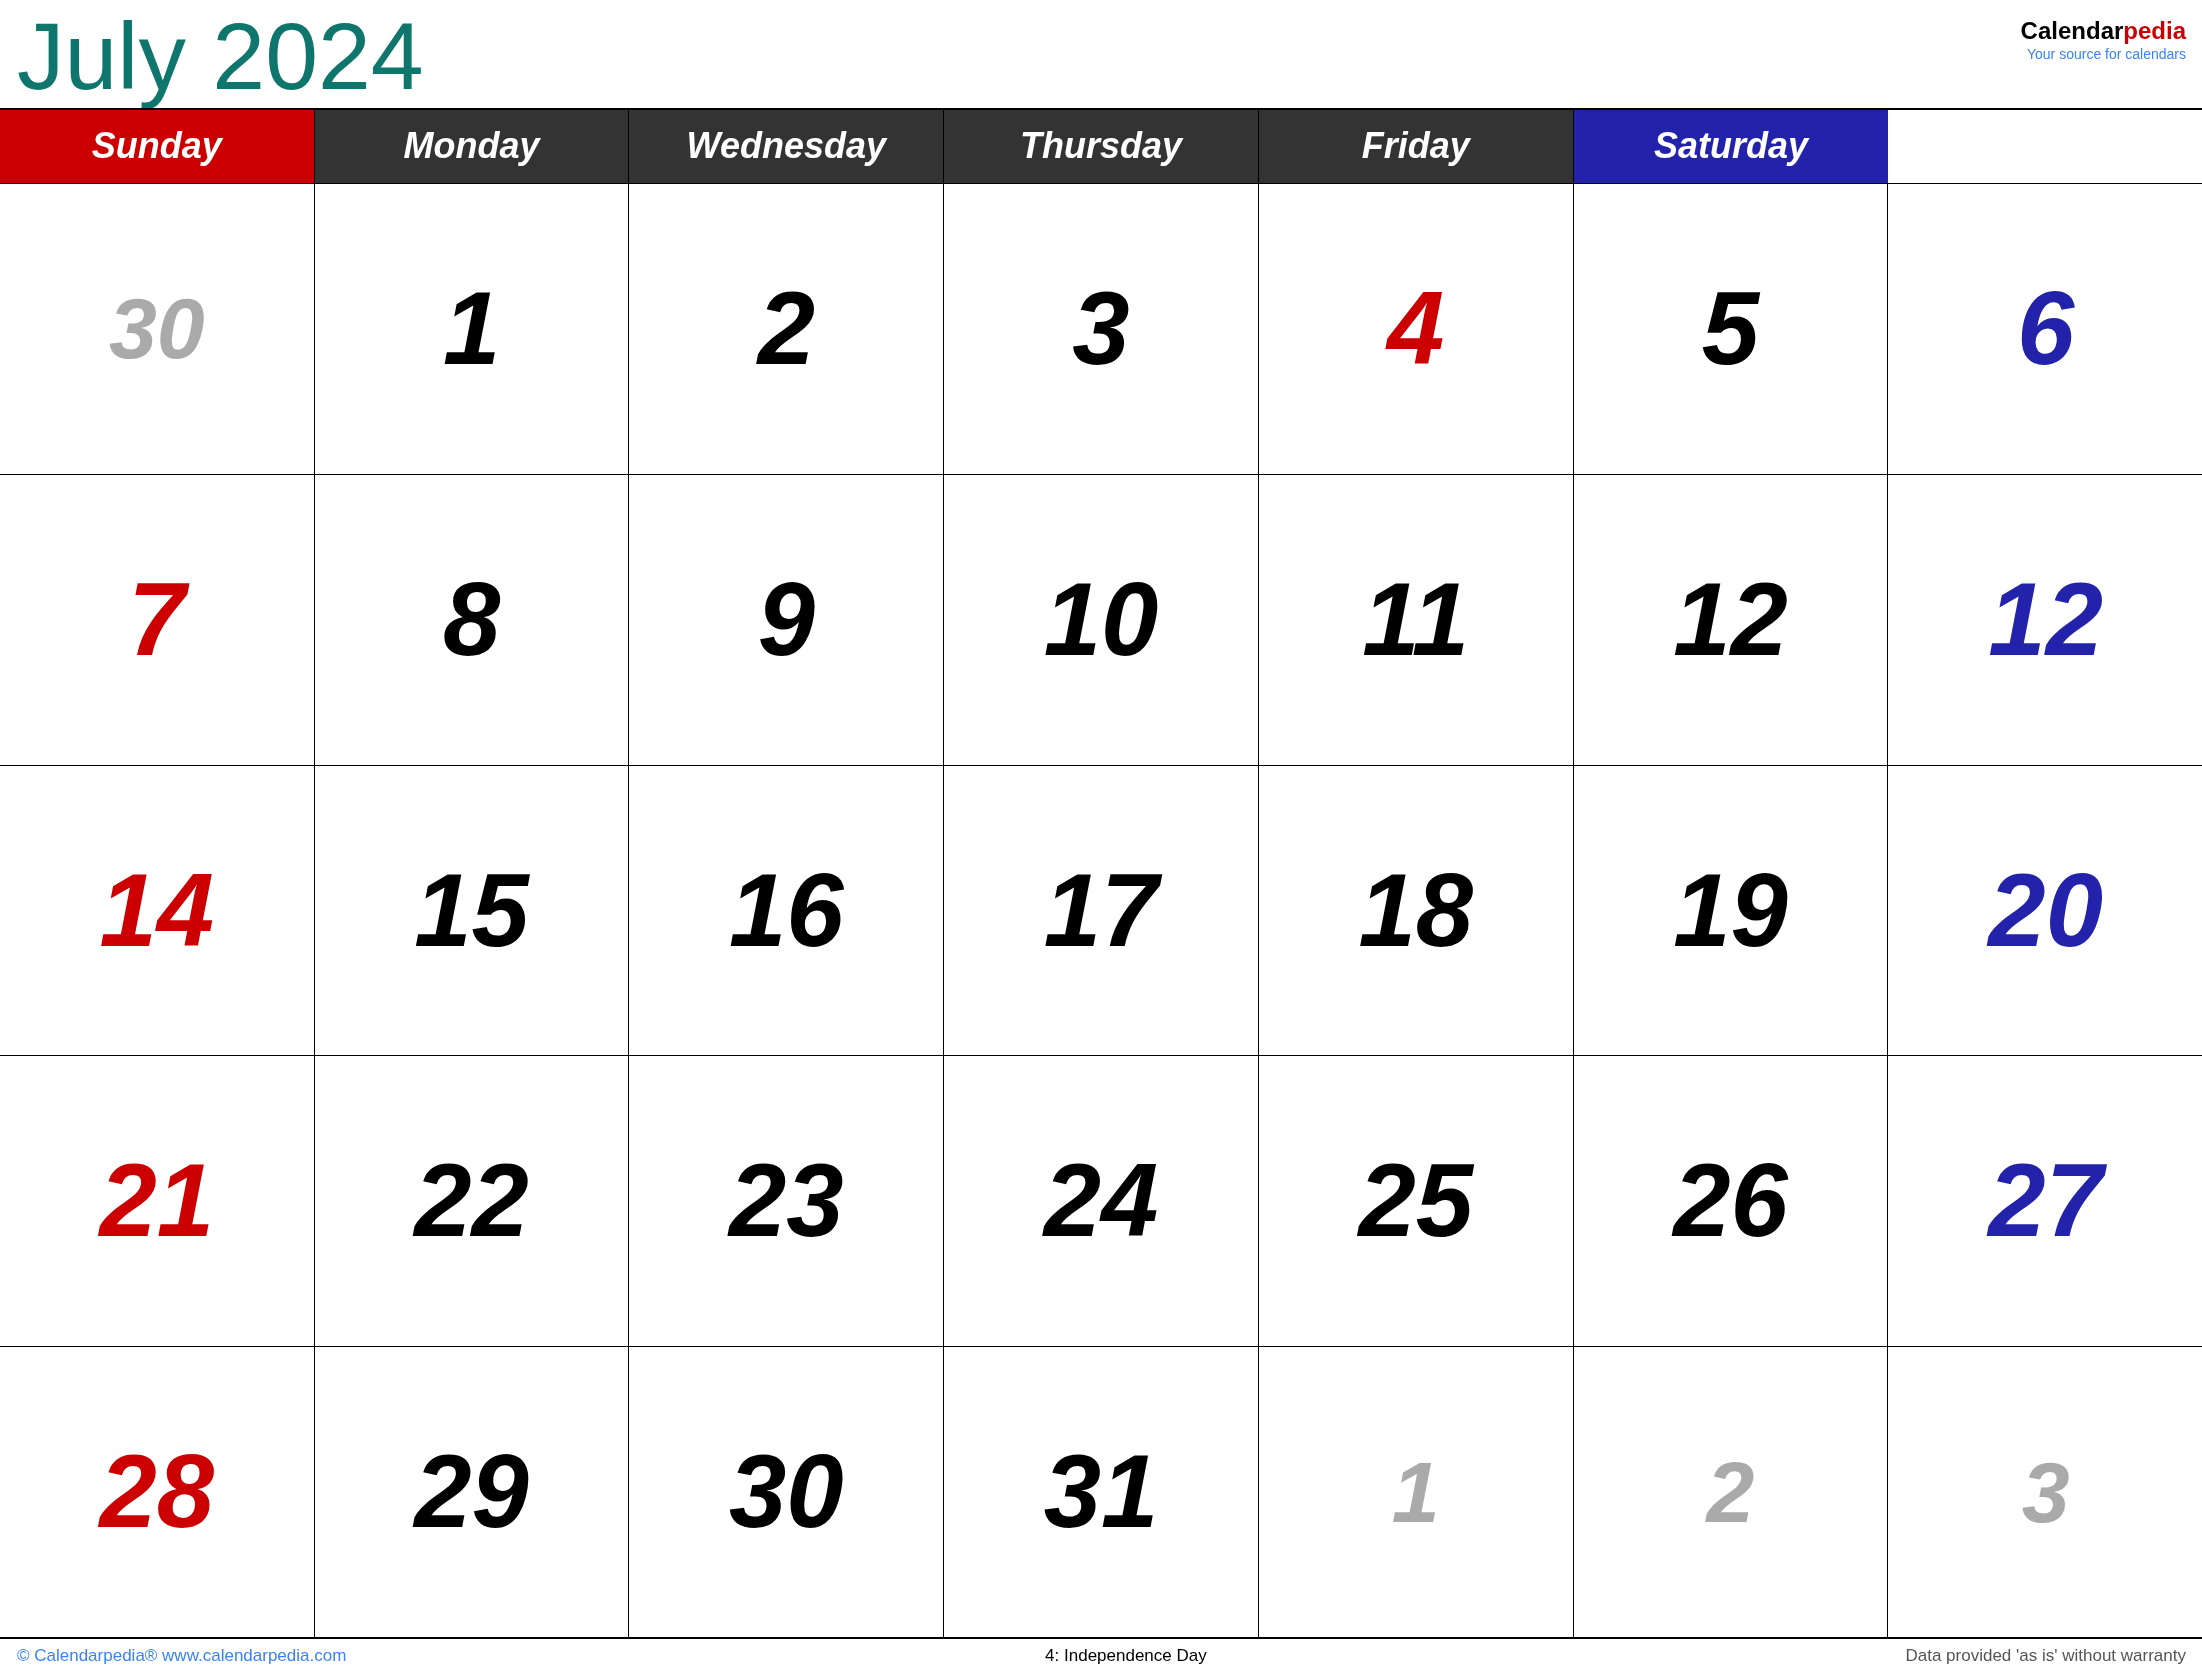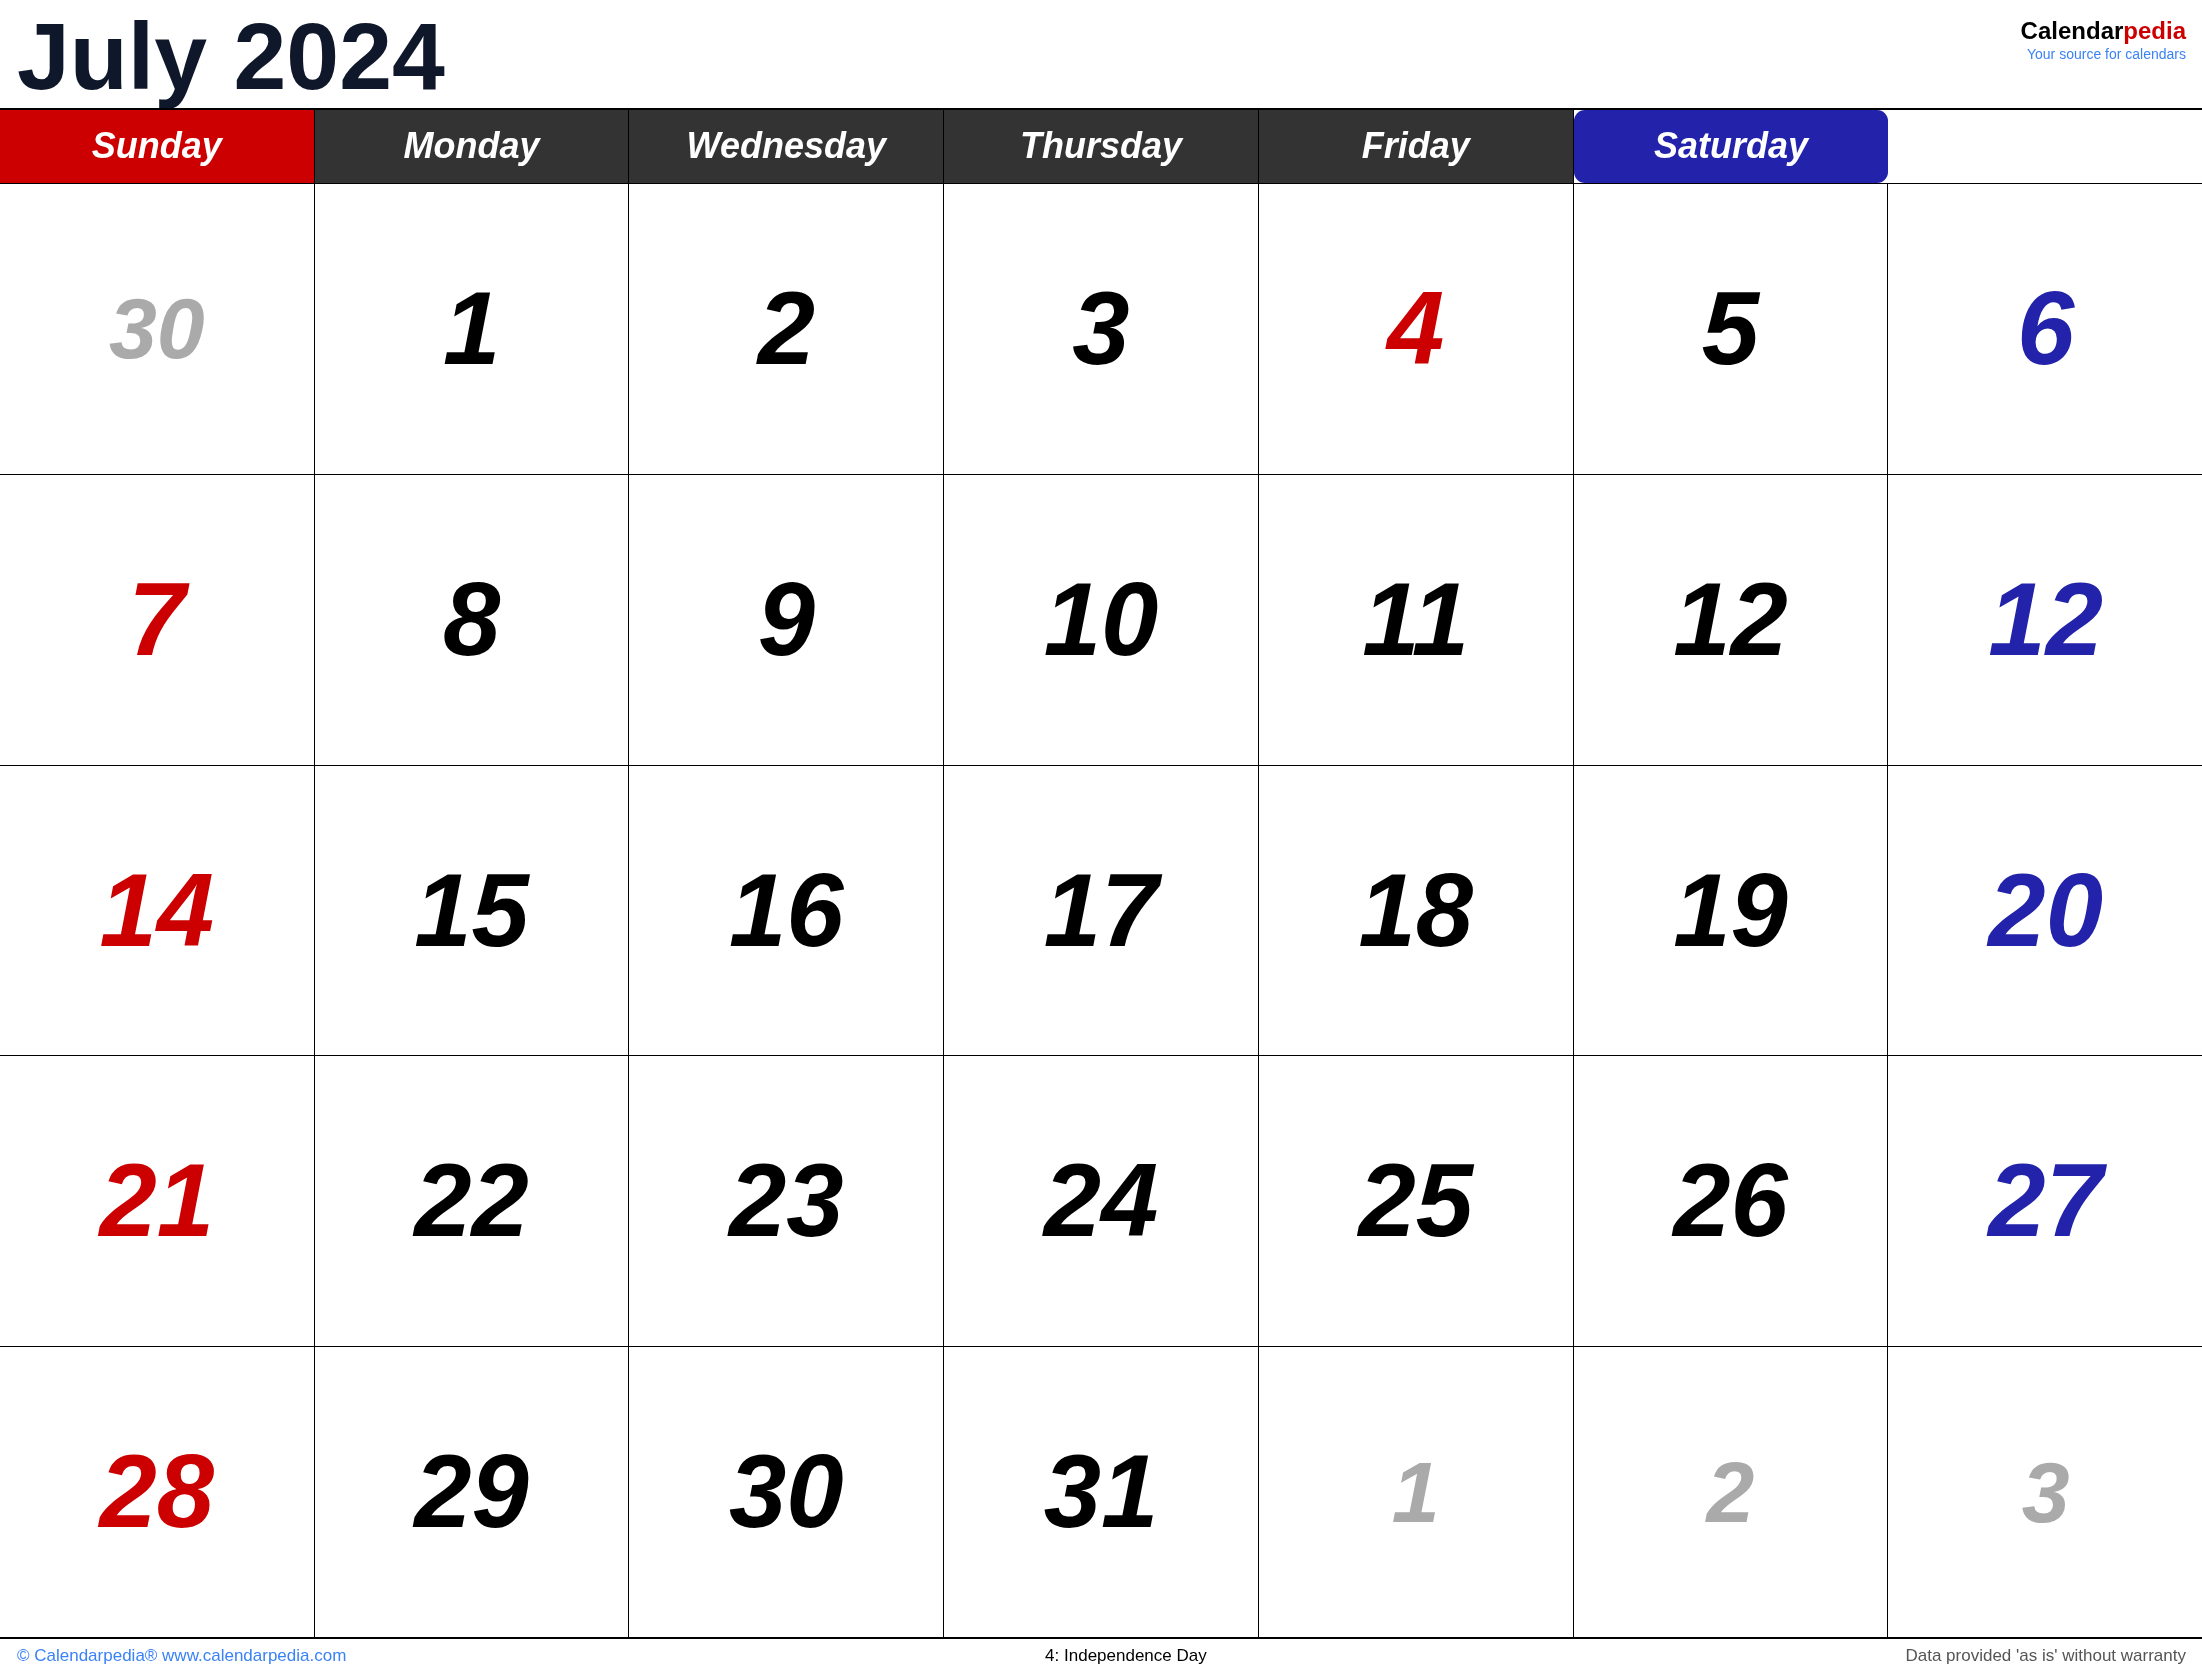--- a/index.html
+++ b/index.html
@@ -26,22 +26,22 @@
     .header {
       display: flex;
       justify-content: space-between;
       align-items: flex-start;
       padding: 8.6px 17px 4.3px 17px;
       flex-shrink: 0;
     }
 
     .month-title {
       font-size: 95px;
-      font-weight: bold;
-      color: #0f172a;
+      font-weight: normal;
+      color: #0f766e;
       line-height: 1;
     }
 
     .logo-area {
       text-align: right;
       padding-top: 8.6px;
     }
 
     .logo-text {
       font-size: 24px;
@@ -77,21 +77,20 @@
       text-align: center;
       font-size: 36px;
       font-weight: bold;
       color: #fff;
       padding: 15.5px 0;
       border-right: 1.7px solid #000;
     }
 
     .day-header:last-child {
       border-right: none;
-      border-radius: 11px;
     }
 
     .day-header.sunday {
       background-color: #cc0000;
     }
 
     .day-header.weekday {
       background-color: #333;
     }
 

